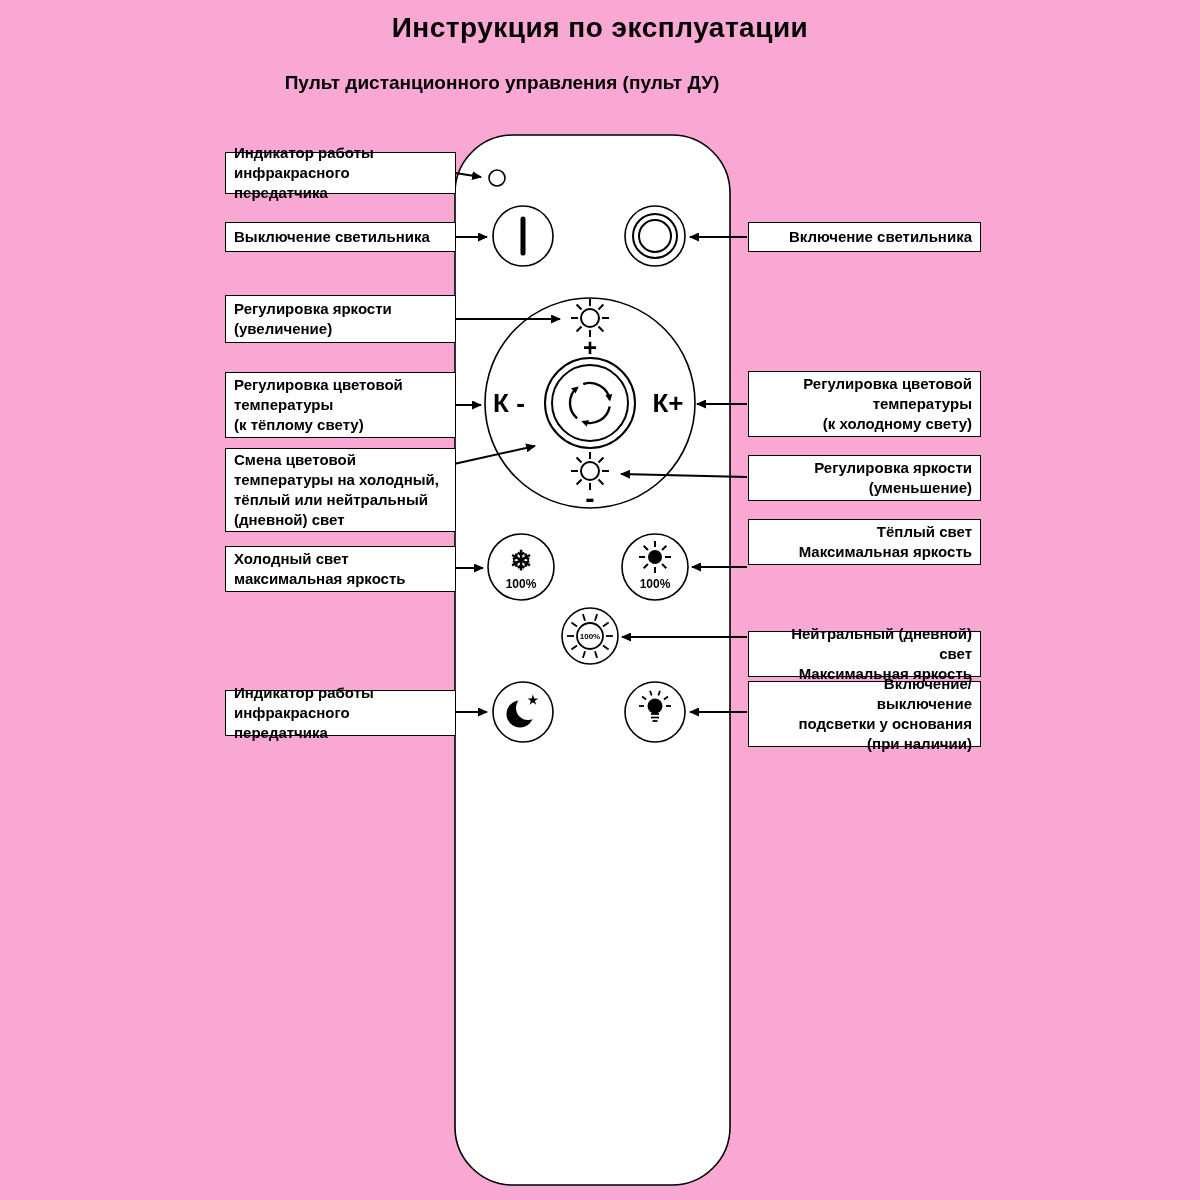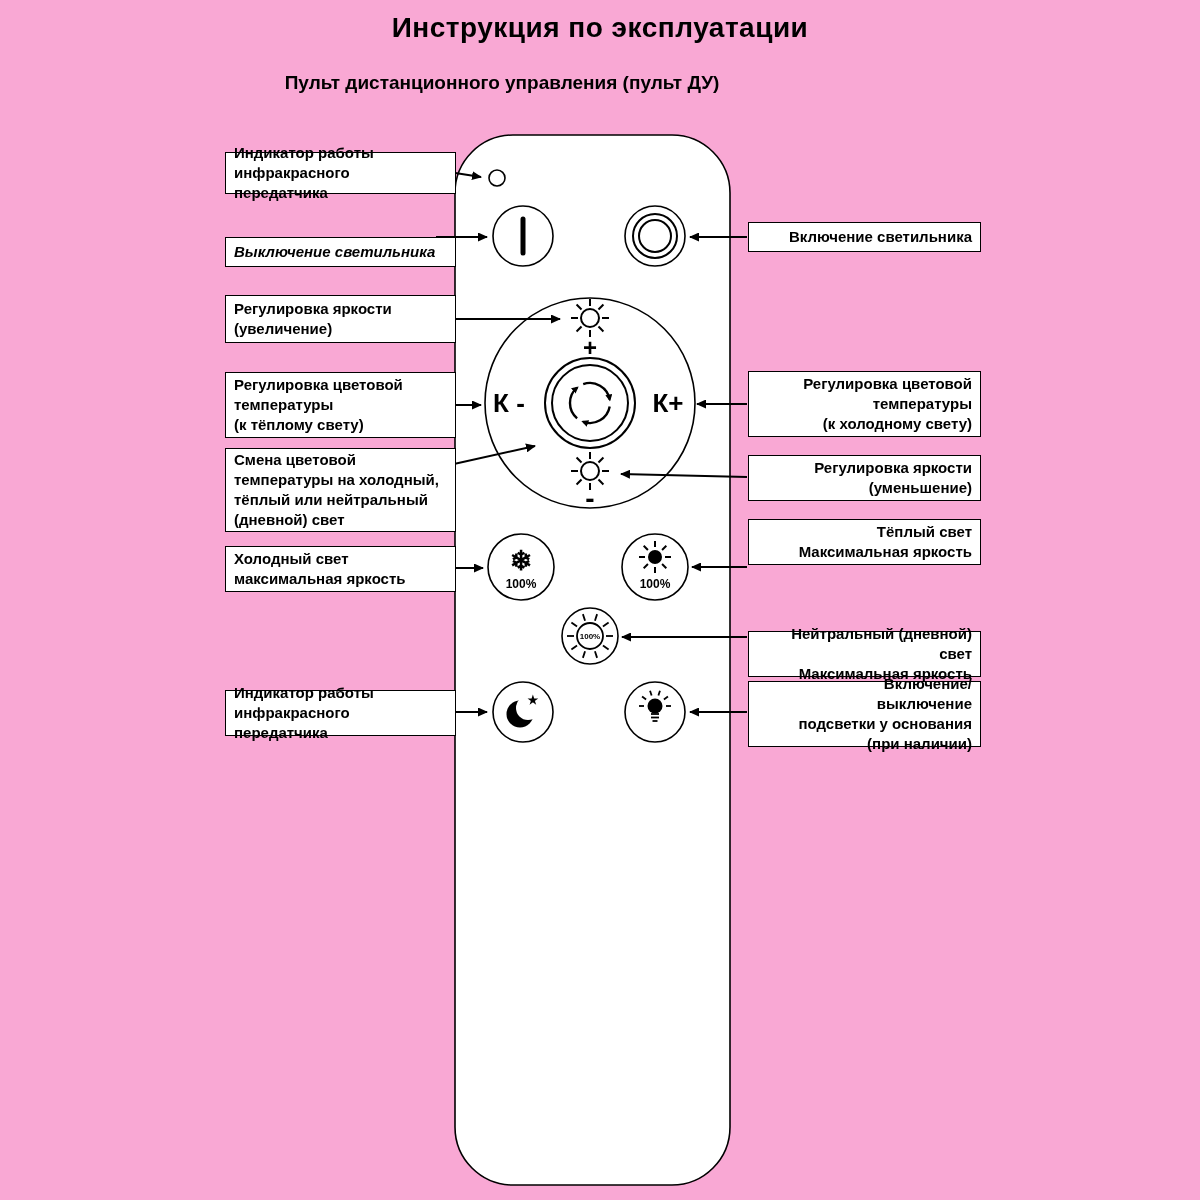--- a/index.html
+++ b/index.html
@@ -189,21 +189,21 @@
       <line x1="747" y1="404" x2="697" y2="404" marker-end="url(#arr)"></line>
       <line x1="747" y1="477" x2="621" y2="474" marker-end="url(#arr)"></line>
       <line x1="747" y1="567" x2="692" y2="567" marker-end="url(#arr)"></line>
       <line x1="747" y1="637" x2="622" y2="637" marker-end="url(#arr)"></line>
       <line x1="747" y1="712" x2="690" y2="712" marker-end="url(#arr)"></line>
     </g>
   </svg>
 
   <div class="callout left" style="top:152px;height:42px;">Индикатор работы
 инфракрасного передатчика</div>
-  <div class="callout left" style="top:237px;height:30px;font-style:italic;">Выключение светильника</div>
+  <div class="callout left" style="top:222px;height:30px;">Выключение светильника</div>
   <div class="callout left" style="top:295px;height:48px;">Регулировка яркости
 (увеличение)</div>
   <div class="callout left" style="top:372px;height:66px;">Регулировка цветовой
 температуры
 (к тёплому свету)</div>
   <div class="callout left" style="top:448px;height:84px;">Смена цветовой
 температуры на холодный,
 тёплый или нейтральный
 (дневной) свет</div>
   <div class="callout left" style="top:546px;height:46px;">Холодный свет

